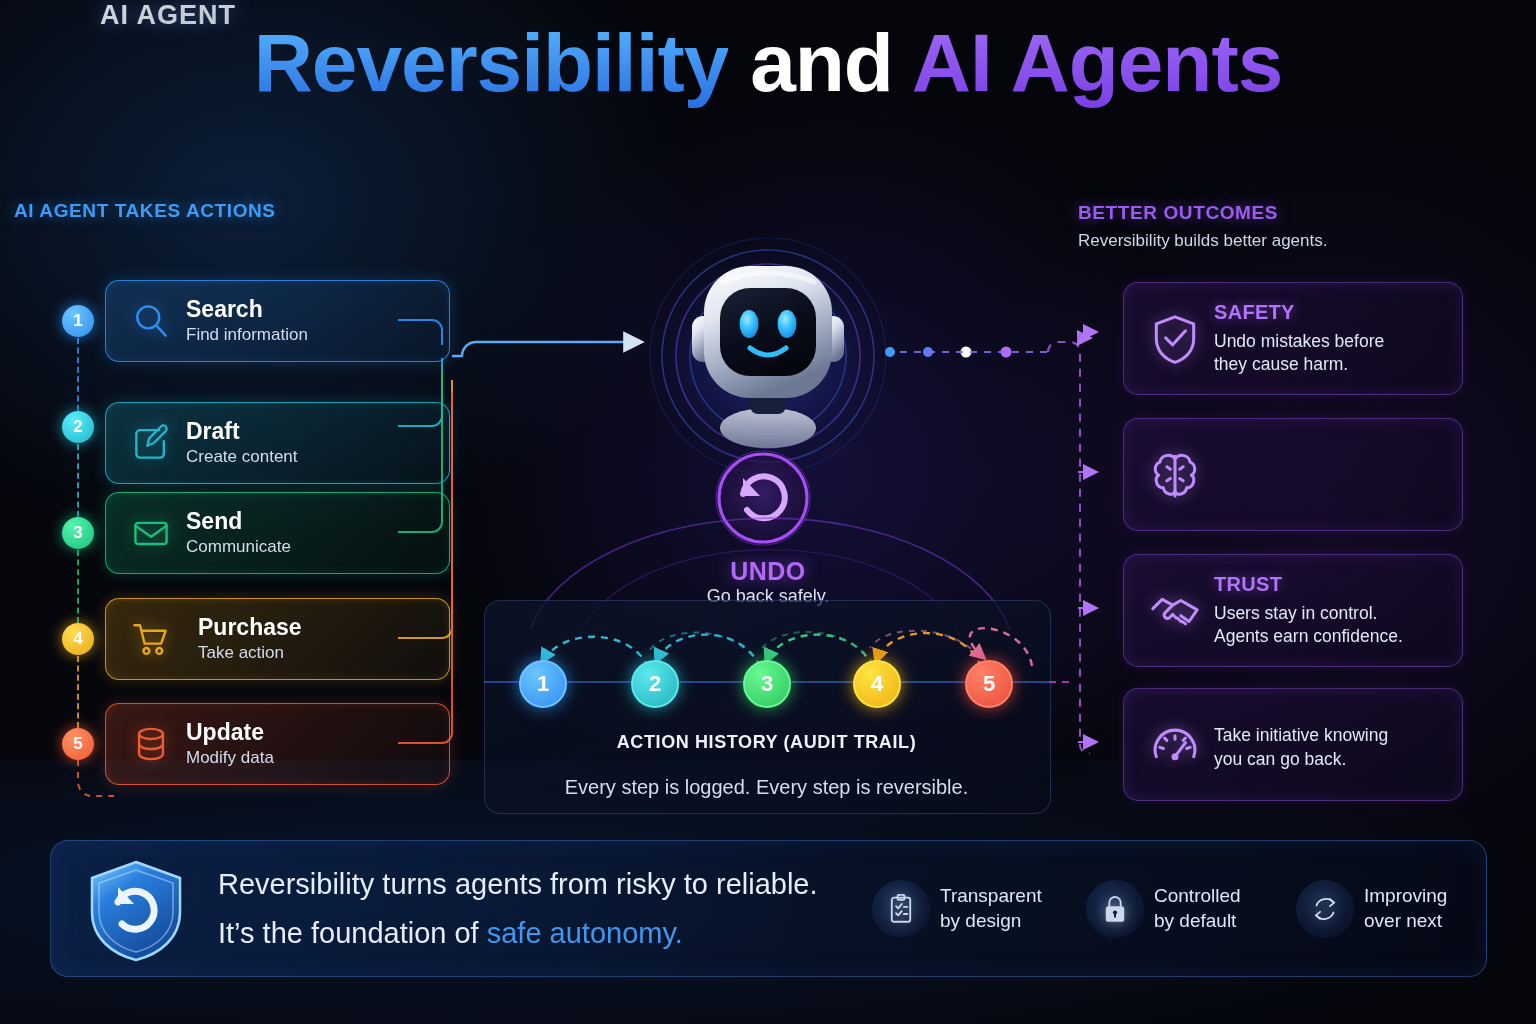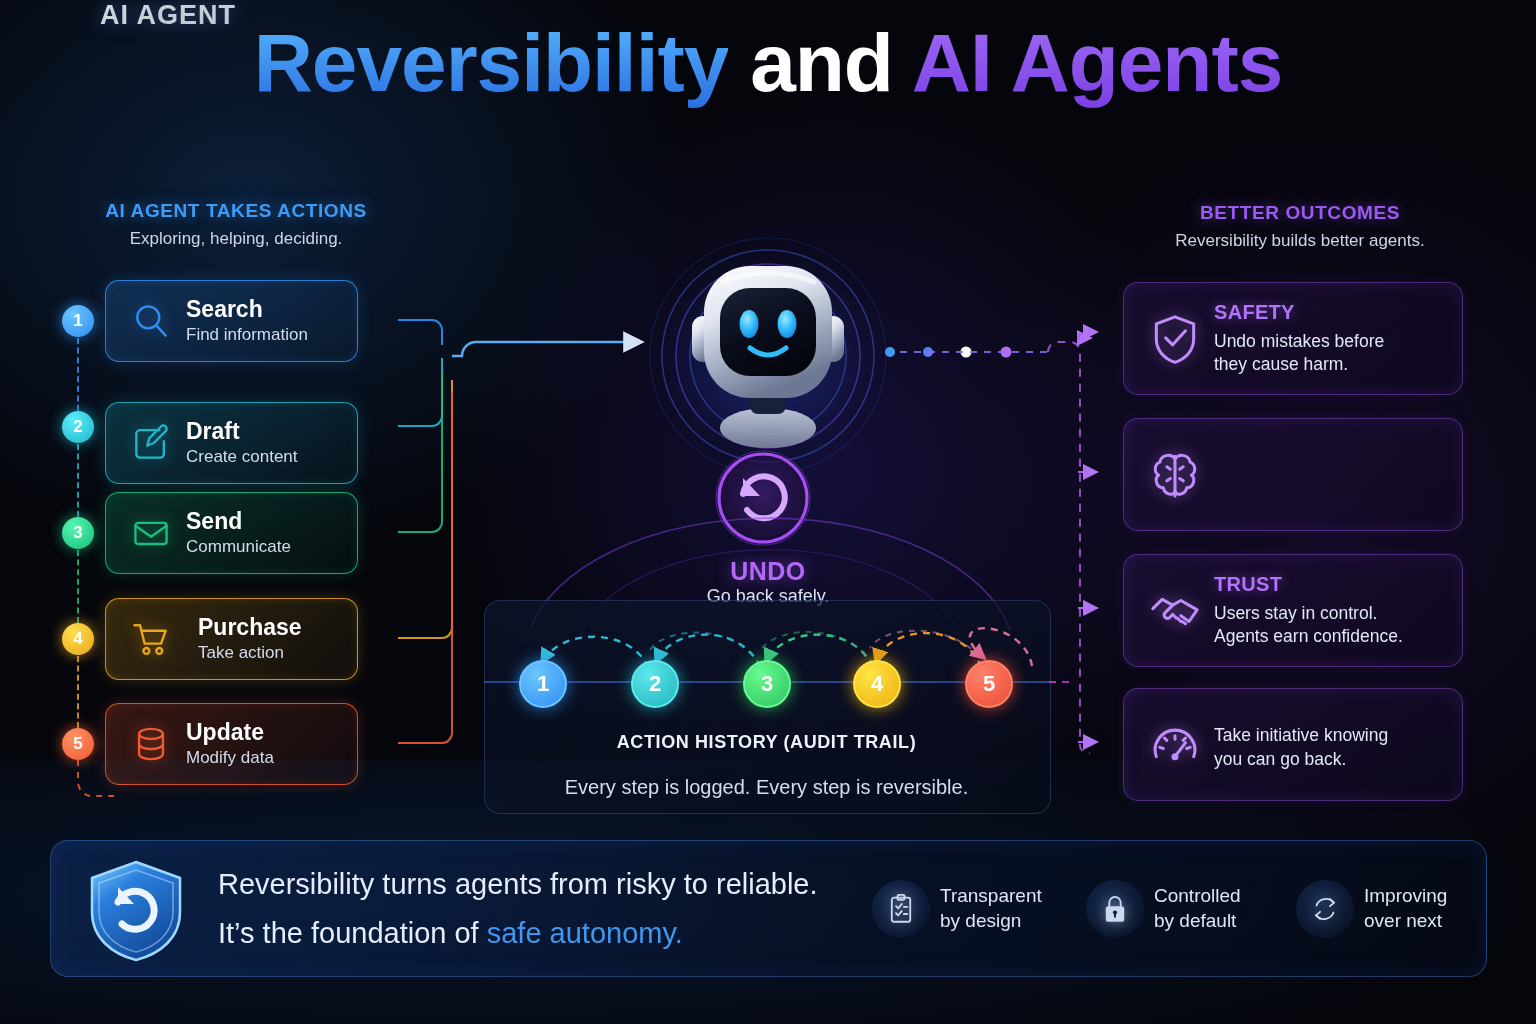--- a/index.html
+++ b/index.html
@@ -24,33 +24,33 @@
   
   #title{position:absolute;left:0;top:22px;width:1536px;text-align:center;
          font-size:82px;font-weight:700;letter-spacing:-1px;line-height:1;white-space:nowrap;}
   #title .w1{background:linear-gradient(180deg,#57b6ff,#2a6fe0);-webkit-background-clip:text;background-clip:text;color:transparent;}
   #title .w2{color:#ffffff;}
   #title .w3{background:linear-gradient(180deg,#a06cf7,#7b3fe4);-webkit-background-clip:text;background-clip:text;color:transparent;}
   #subtitle{position:absolute;left:0;top:136px;width:1536px;text-align:center;
             font-size:25px;color:#cfd8ea;font-weight:400;}
 
   
-  .colhead{position:absolute;text-align:center;}
+  .colhead{position:absolute;}
   .colhead .ch-title{font-size:19px;font-weight:700;letter-spacing:.6px;}
   .colhead .ch-sub{font-size:17px;color:#cdd6e6;margin-top:7px;}
   #left-head{left:14px;top:200px;width:444px;}
   #left-head .ch-title{color:#3f9bf5;text-shadow:0 0 14px rgba(63,155,245,.5);}
   #right-head{left:1078px;top:202px;width:444px;}
   #right-head .ch-title{color:#9a5cf0;text-shadow:0 0 14px rgba(154,92,240,.5);}
   #agent-head{left:600px;top:204px;width:336px;text-align:center;
               font-size:27px;font-weight:700;letter-spacing:1px;color:#fff;
               text-shadow:0 0 18px rgba(120,160,255,.55);}
 
   
-  .act-card{position:absolute;left:105px;width:253px;height:82px;border-radius:14px;
+  .act-card{position:absolute;left:105px;width:345px;height:82px;border-radius:14px;
             display:flex;align-items:center;box-sizing:border-box;padding-left:14px;}
   .act-ico{width:62px;height:56px;display:flex;align-items:center;justify-content:center;flex:0 0 62px;}
   .act-txt{margin-left:4px;}
   .act-title{font-size:23px;font-weight:700;color:#fff;line-height:1.05;}
   .act-sub{font-size:17px;color:#d3dced;margin-top:4px;}
   .step-badge{position:absolute;left:62px;width:32px;height:32px;border-radius:50%;
               display:flex;align-items:center;justify-content:center;
               font-size:17px;font-weight:700;color:#fff;}
   .dashline{position:absolute;left:77px;width:0;border-left:2px dashed;}
 
@@ -117,21 +117,20 @@
   <div class="bgwash" id="bg4"></div>
 
   <div id="title">
     <span class="w1">Reversibility</span>
     <span class="w2">and</span>
     <span class="w3">AI Agents</span>
   </div>
 
   <div class="colhead" id="left-head">
     <div class="ch-title">AI AGENT TAKES ACTIONS</div>
-    <div class="ch-sub">Exploring, helping, deciding.</div>
   </div>
   <div class="colhead" id="right-head">
     <div class="ch-title">BETTER OUTCOMES</div>
     <div class="ch-sub">Reversibility builds better agents.</div>
   </div>
   <div id="agent-head">AI AGENT</div>
 
   <svg id="conn-left" style="position:absolute;left:0;top:0;width:1536px;height:1024px;pointer-events:none;">
     <defs>
       <linearGradient id="gBus" x1="0" y1="0" x2="0" y2="1">

